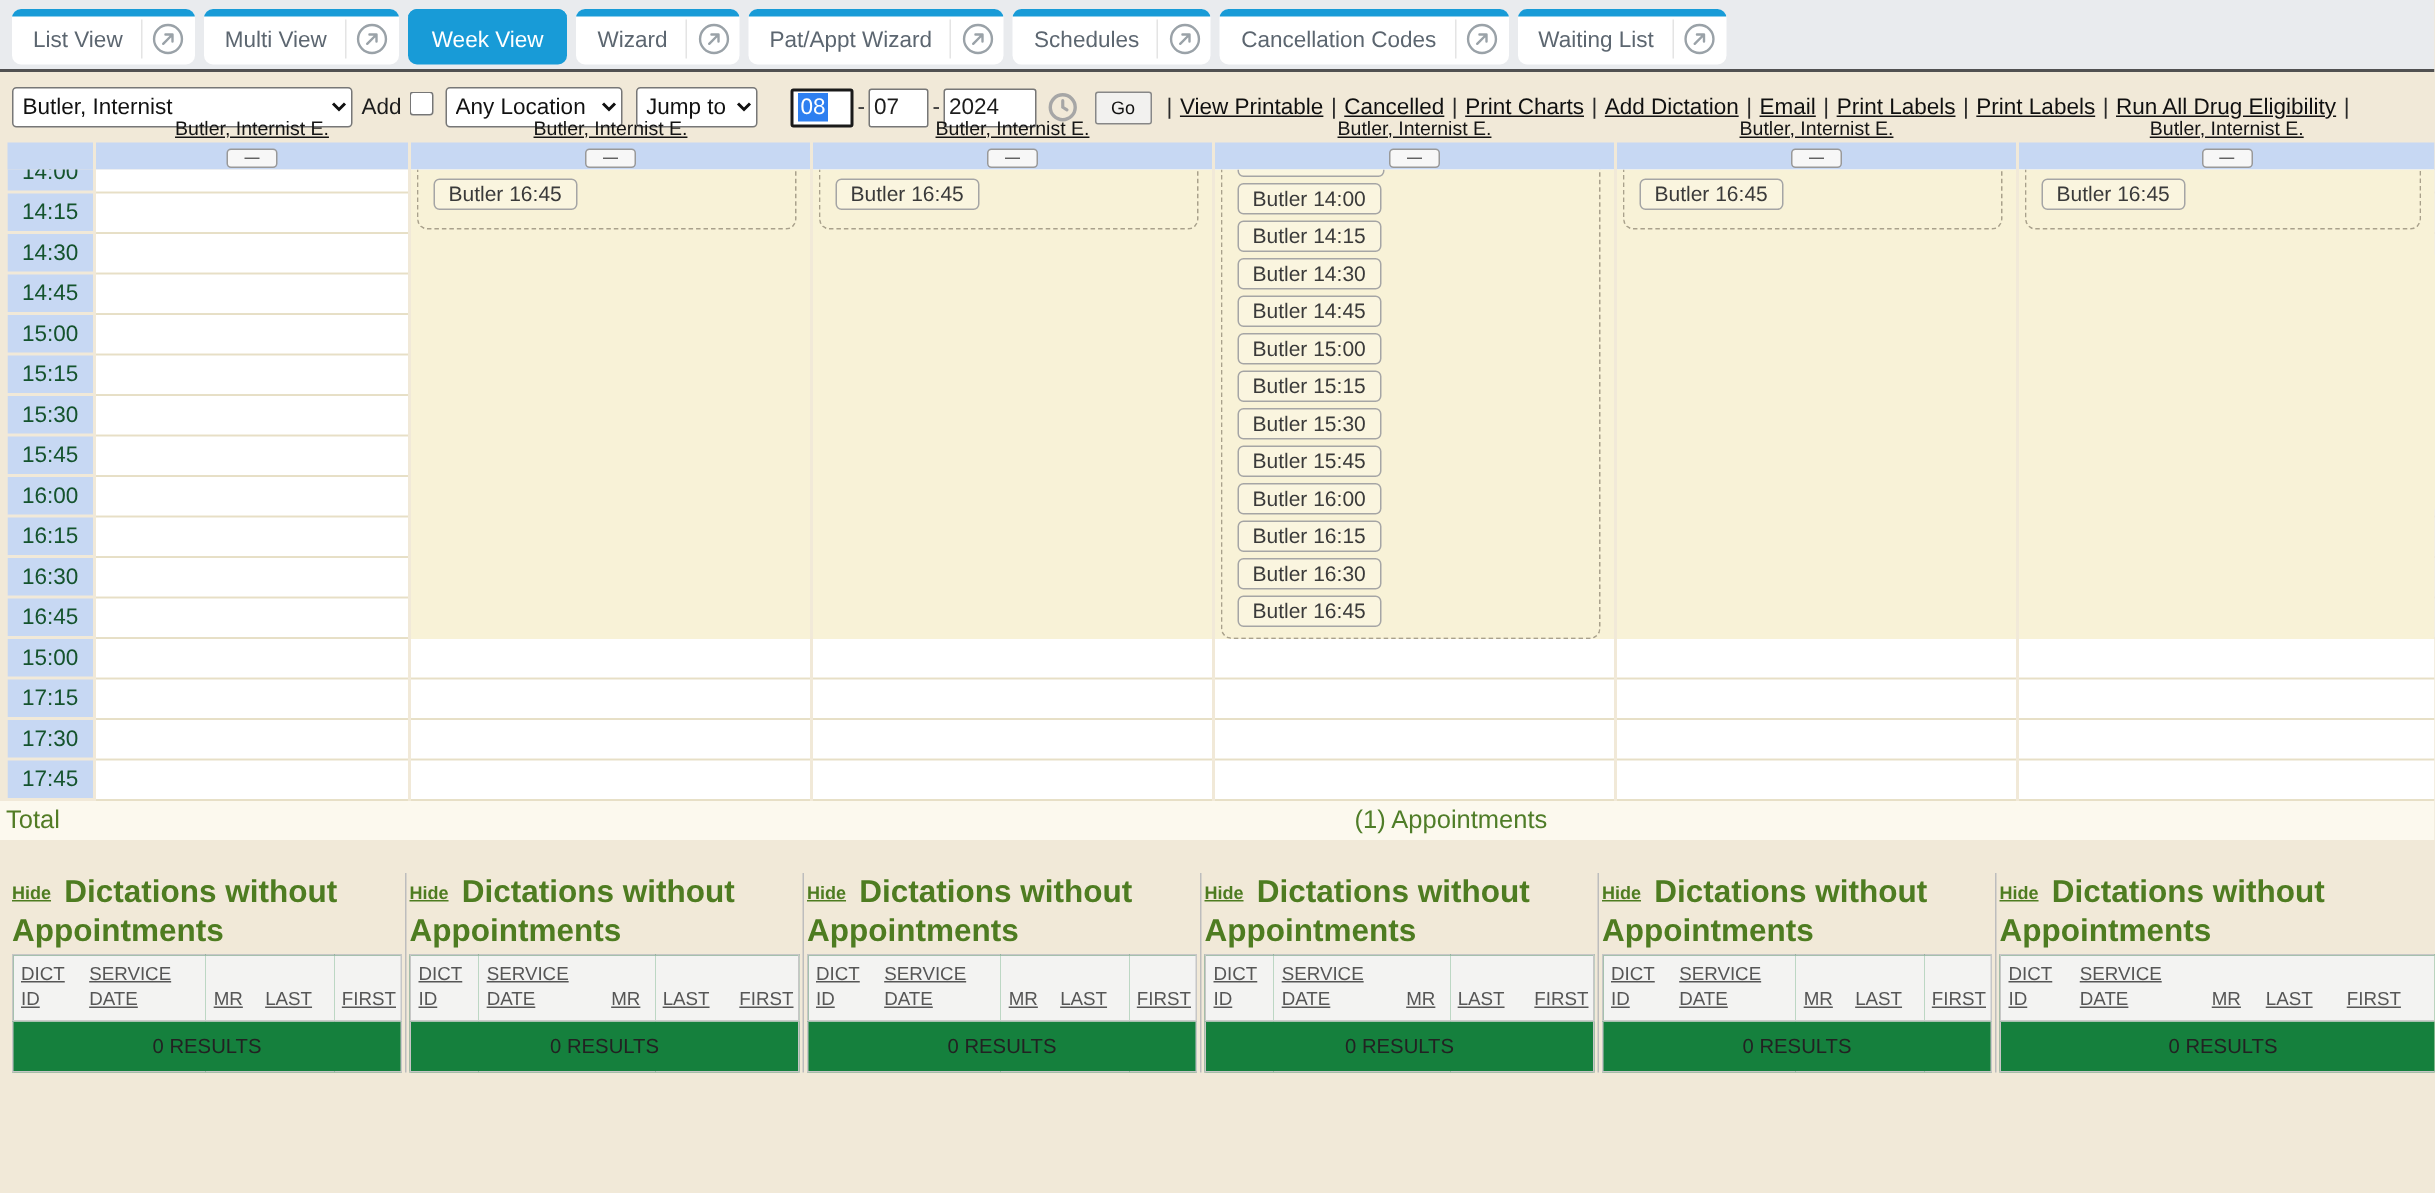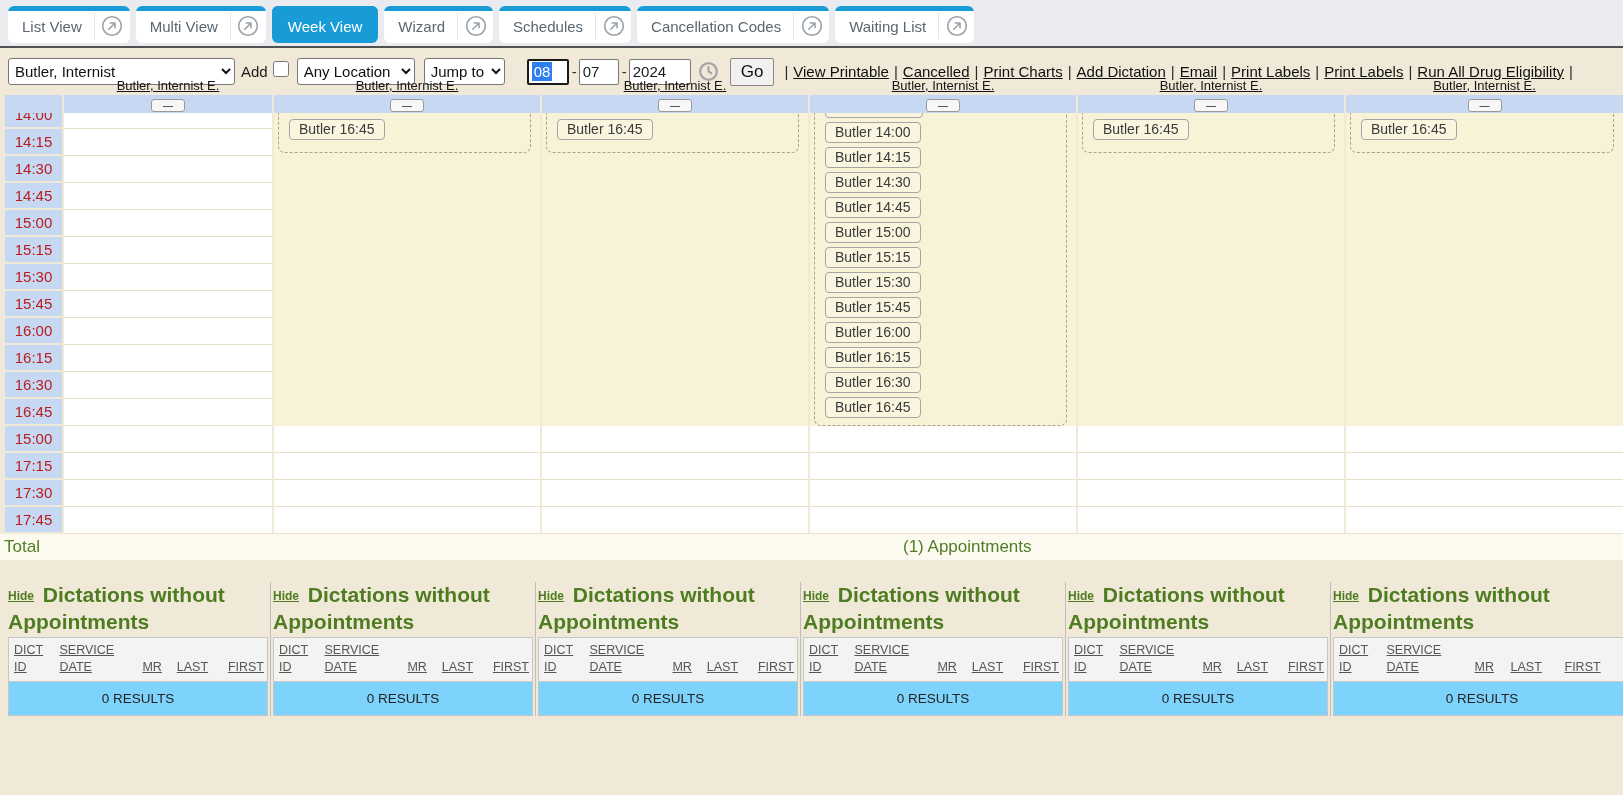--- a/index.html
+++ b/index.html
@@ -45,21 +45,21 @@
     height:26px; background:#fff; border:1px solid #777; border-radius:2px;
     display:inline-flex; align-items:center; padding:0 3px; font-size:15px;
   }
   .date-month{ border:2px solid #1a1a1a; margin-left:22px; width:42px; }
   .date-month .sel{ background:#2e7ff0; color:#fff; padding:1px 2px; }
   .date-day{ width:40px; margin-left:2px; }
   .date-year{ width:62px; margin-left:2px; }
   .date-dash{ color:#333; margin-left:3px; }
   .clock{ margin-left:7px; display:inline-flex; }
   .go-btn{
-    margin-left:11px; font-size:17px; font-family:inherit; color:#111;
+    margin-left:11px; font-size:12px; font-family:inherit; color:#111;
     background:#f2f1ef; border:1px solid #878787; border-radius:2px; padding:3px 10px; cursor:pointer;
   }
   .tlinks{ margin-left:5px; white-space:nowrap; overflow:hidden; }
   .sep{ color:#2a2a2a; margin:0 5px; }
   a.tlink{ color:#101010; text-decoration:underline; cursor:pointer; }
   .tb-row2{ margin-top:7px; height:20px; }
   
   .grid-header{ display:flex; gap:2px; height:18px; margin:4px 0 0 5px; }
   .hcell{ background:#c7d8f3; display:flex; align-items:center; justify-content:center; gap:6px;flex-direction:column; }
   .w-time{ width:57px; flex:0 0 auto; }
@@ -69,21 +69,21 @@
   a.provider-link{ font-size:13px; color:#141414; text-decoration:underline; cursor:pointer; }
   .mini-btn{
     height:14px; font-size:10px; line-height:11px; color:#222; background:#f7f7f7;
     border:1px solid #999; border-radius:3px; padding:0 6px; cursor:pointer; font-family:inherit;
   }
   .btn-dash{ width:34px; }
   .btn-fb{ width:30px;padding-left:42px; }
   .grid-body{ display:flex; gap:2px; height:421px; margin-left:5px; overflow:hidden; }
   .time-col{ width:57px; flex:0 0 auto; margin-top:-11px; }
   .time-cell{
-    height:25px; margin-bottom:2px; background:#c7d8f3; color:#b91c1c;
+    height:25px; margin-bottom:2px; background:#c7d8f3; color:#14532d;
     font-size:15px; display:flex; align-items:center; justify-content:center; cursor:default;
   }
   .scol{
     position:relative; overflow:hidden; cursor:pointer;
     background:#fff linear-gradient(to bottom,#fff 26px,#e7dfc6 26px) 0 16px / 100% 27px repeat;
   }
   .scol .beige{ position:absolute; top:0; left:0; right:0; height:313px; background:#f8f2d7; }
   .gbox{
     position:absolute; top:-20px; left:4px; right:9px; height:60px;
     border:1px dashed #a9a18c; border-radius:7px;
@@ -98,21 +98,21 @@
   .appt-btn.clipped{ margin-top:-22px; width:98px; }
   .total-row{ height:26px; background:#fcf9ee; position:relative; display:flex; align-items:center; }
   .total-label{ color:#527c25; font-size:17px; margin-left:4px; }
   .total-value{ position:absolute; left:903px; color:#4f7d28; font-size:17px; }
   
   .dict-row{ display:flex; margin:22px 0 0 8px; width:1623px; }
   .dict-panel{ width:263px; flex:0 0 auto; border-right:1px solid #bdbdbd; padding-right:2px; margin-right:2px; }
   .dict-panel:last-child{ border-right:none; width:300px; margin-right:0; }
   .dict-title{ color:#4e7c21; font-size:21px; font-weight:bold; line-height:25px; margin-bottom:3px; }
   a.hide-link{ font-size:12px; font-weight:bold; color:#4e7c21; text-decoration:underline; cursor:pointer; vertical-align:2px; margin-right:3px; }
-  table.dict-table{ width:100%; border-collapse:collapse; background:#7dd3fc; border:1px solid #c6c6c6; }
+  table.dict-table{ width:100%; border-collapse:collapse; background:#15803d; border:1px solid #c6c6c6; }
   .dict-table thead th{
     background:#f3f3f2; text-align:left; vertical-align:bottom;
     font-weight:normal; padding:4px 3px 5px 5px; border-bottom:1px solid #cacaca;
   }
   .dict-table thead th span{ display:block; font-size:12.5px; line-height:17px; color:#565656; text-decoration:underline; cursor:pointer; }
   .dict-table td.results{ text-align:center; font-size:13.5px; color:#222; padding:9px 2px; }
   .th-dict{ width:48px; } .th-service{ width:88px; } .th-mr{ width:36px; } .th-last{ width:54px; }
 </style>
 </head>
 <body>
@@ -135,20 +135,29 @@
         <path d="M7.8 14.2 L14 8 M9.3 8 H14 V12.7" stroke="#9aa2a8" stroke-width="1.6" fill="none" stroke-linecap="round" stroke-linejoin="round"></path>
       </svg>
     </span>
   </div>
     <div class="tab active">
     <span class="tab-label">Week View</span>
 
   </div>
     <div class="tab">
     <span class="tab-label">Wizard</span>
+    <span class="tab-pop">
+      <svg width="22" height="22" viewBox="0 0 22 22">
+        <circle cx="11" cy="11" r="9.3" fill="none" stroke="#9aa2a8" stroke-width="1.6"></circle>
+        <path d="M7.8 14.2 L14 8 M9.3 8 H14 V12.7" stroke="#9aa2a8" stroke-width="1.6" fill="none" stroke-linecap="round" stroke-linejoin="round"></path>
+      </svg>
+    </span>
+  </div>
+    <div class="tab">
+    <span class="tab-label">Pat/Appt Wizard</span>
     <span class="tab-pop">
       <svg width="22" height="22" viewBox="0 0 22 22">
         <circle cx="11" cy="11" r="9.3" fill="none" stroke="#9aa2a8" stroke-width="1.6"></circle>
         <path d="M7.8 14.2 L14 8 M9.3 8 H14 V12.7" stroke="#9aa2a8" stroke-width="1.6" fill="none" stroke-linecap="round" stroke-linejoin="round"></path>
       </svg>
     </span>
   </div>
     <div class="tab">
     <span class="tab-label">Schedules</span>
     <span class="tab-pop">

